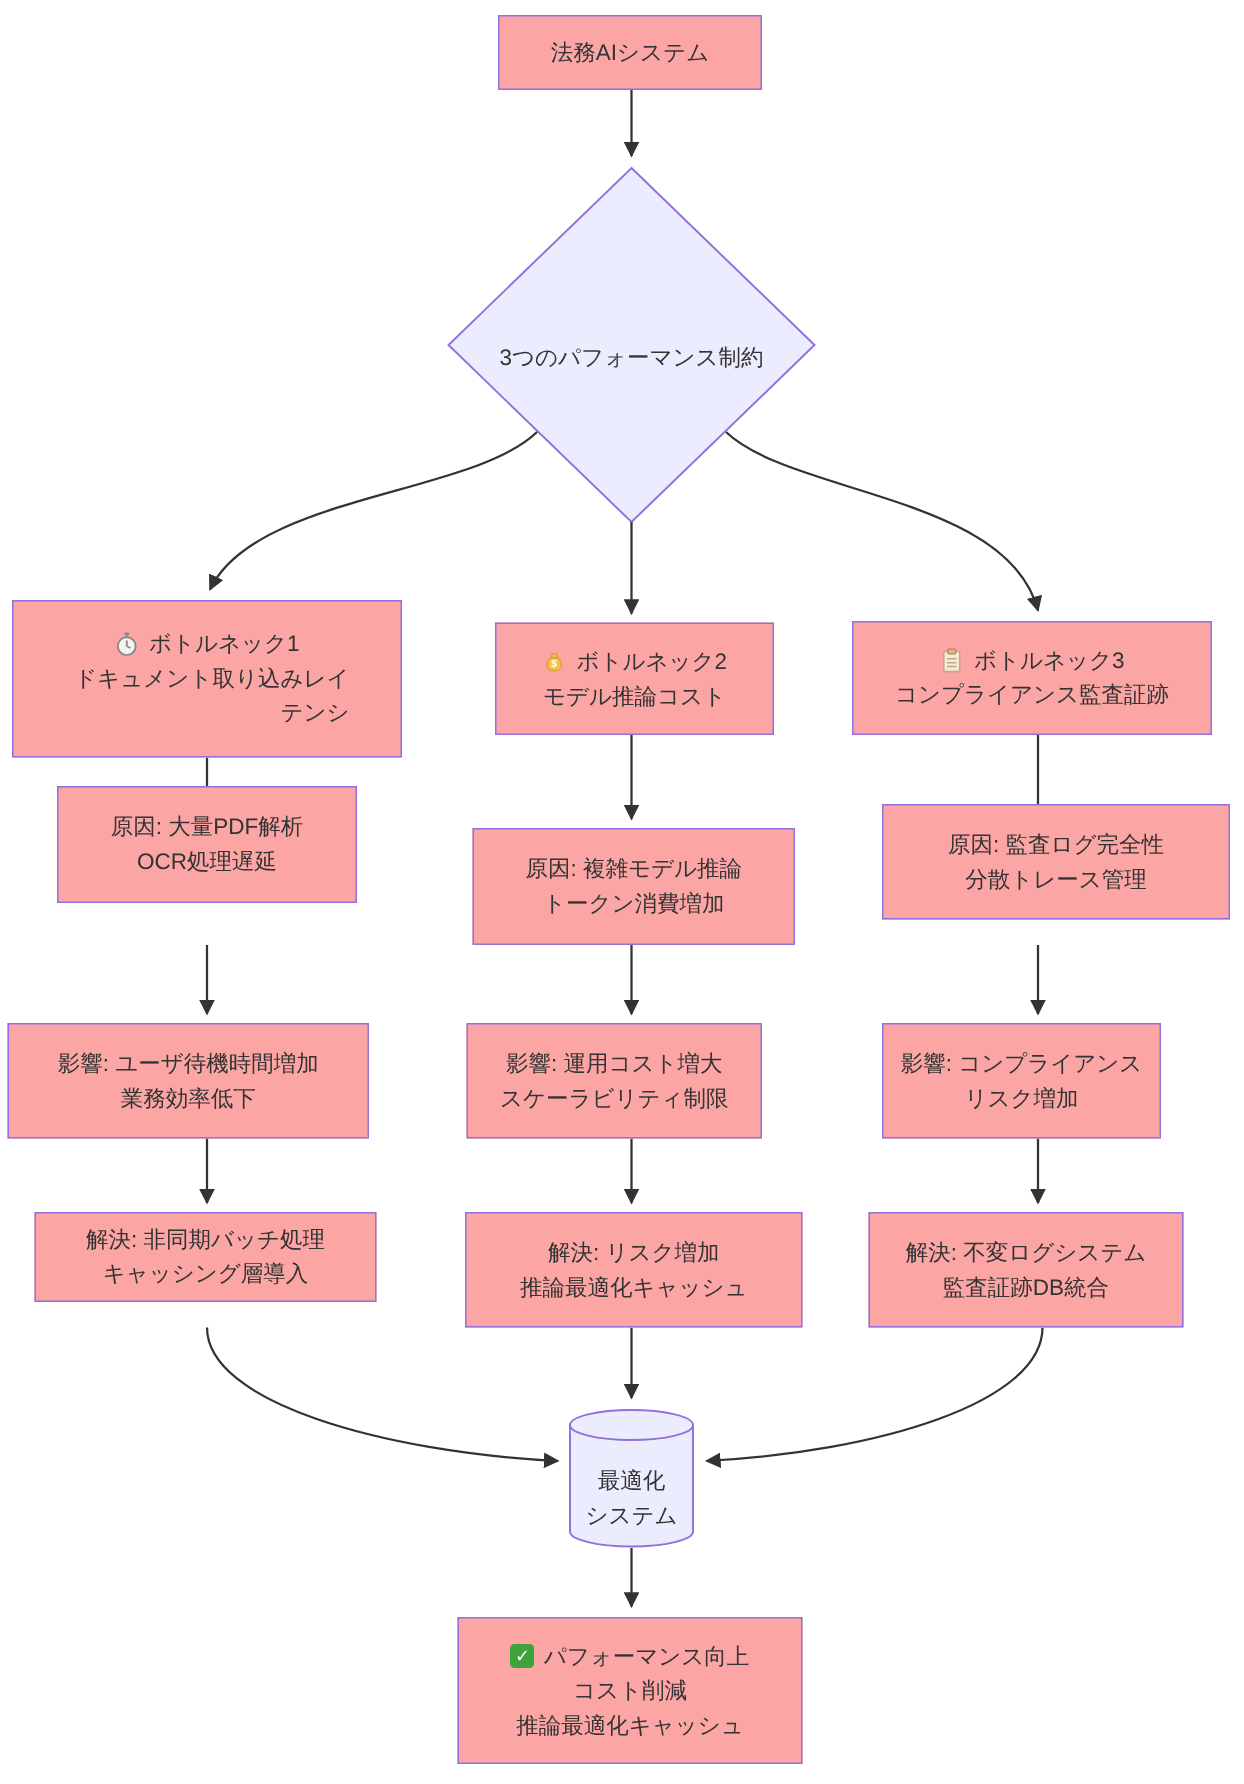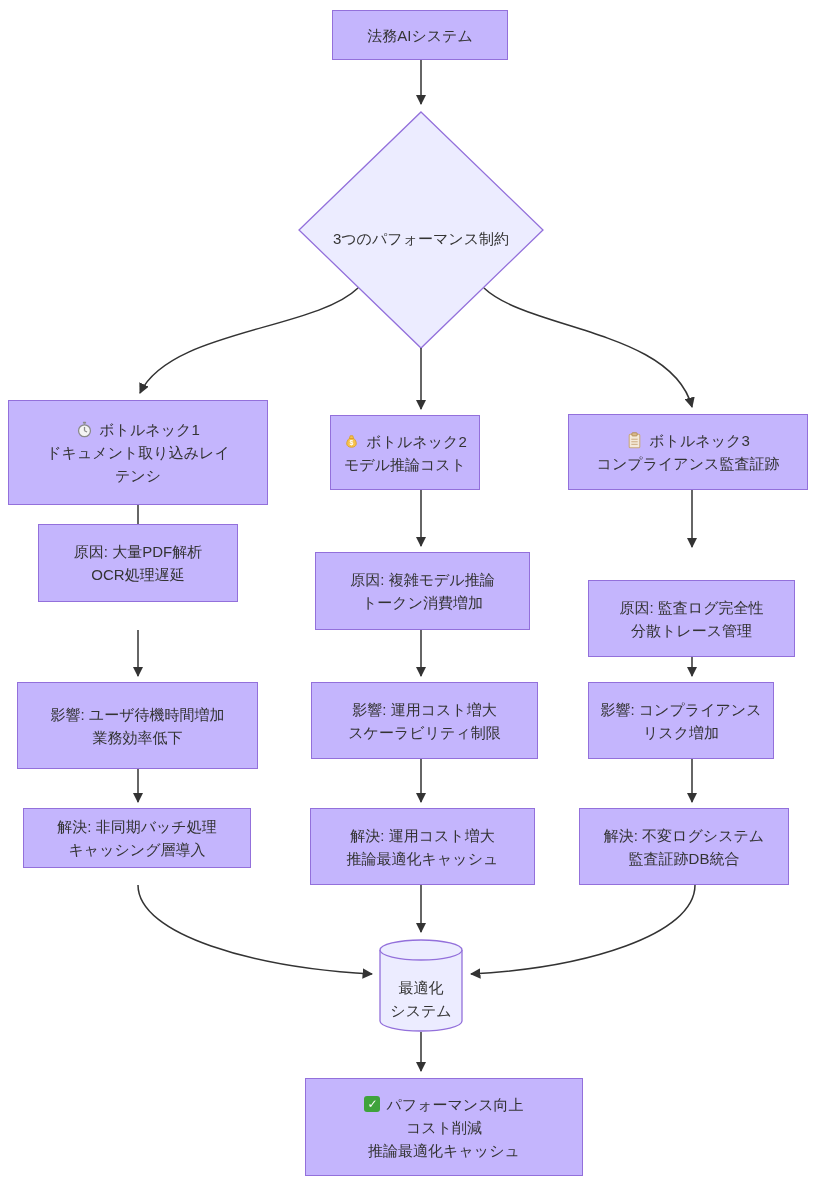--- a/index.html
+++ b/index.html
@@ -10,21 +10,21 @@
   }
   #canvas{position:absolute;inset:0;width:829px;height:1189px;}
   svg.layer{position:absolute;left:0;top:0;width:829px;height:1189px;}
   .edge{fill:none;stroke:#333333;stroke-width:1.5px;}
   .shape{fill:#ECECFF;stroke:#9370DB;stroke-width:1.3px;}
   .node{
     position:absolute;display:flex;flex-direction:column;align-items:center;
     justify-content:center;text-align:center;font-size:15px;line-height:23px;
     color:#333333;box-sizing:border-box;
   }
-  .rect{background:#c4b5fd;border:1px solid #9370DB;}
+  .rect{background:#fca5a5;border:1px solid #9370DB;text-align:right;}
   .plain{background:transparent;border:none;justify-content:flex-end;}
   .line{display:block;}
   .line.with-icon{display:flex;align-items:center;justify-content:center;gap:6px;}
   .wrap-narrow{max-width:190px;}
   .icon{display:inline-flex;width:17px;height:17px;flex:0 0 auto;}
   .icon svg{width:17px;height:17px;}
   .check-icon{
     display:inline-flex;width:16px;height:16px;background:#3FA33C;border-radius:3px;
     color:#ffffff;align-items:center;justify-content:center;
     font-size:12px;font-weight:bold;flex:0 0 auto;
@@ -90,21 +90,21 @@
           <circle cx="8" cy="9.2" r="5.6" fill="#f4f4f4" stroke="#8a8a8a" stroke-width="1.2"></circle>
           <line x1="8" y1="9.2" x2="8" y2="5.6" stroke="#8a8a8a" stroke-width="1.2"></line>
           <line x1="8" y1="9.2" x2="10.4" y2="10.4" stroke="#8a8a8a" stroke-width="1"></line>
         </svg>
       </span>
       <span>ボトルネック1</span>
     </div>
     <div class="line wrap-narrow">ドキュメント取り込みレイテンシ</div>
   </div>
 
-  <div class="node rect" style="left:330px;top:415px;width:150px;height:75px">
+  <div class="node rect" style="left:330px;top:415px;width:186px;height:75px">
     <div class="line with-icon">
       <span class="icon">
         <svg viewBox="0 0 16 16">
           <path d="M6,5.2 L6.8,2.6 L9.2,2.6 L10,5.2 Z" fill="#F7C24B" stroke="#D99E2B" stroke-width="0.8"></path>
           <path d="M5.8,5.2 C2.6,8 2.2,13.4 8,13.4 C13.8,13.4 13.4,8 10.2,5.2 Z" fill="#F7C24B" stroke="#D99E2B" stroke-width="0.8"></path>
           <text x="8" y="11.2" font-size="6.5" text-anchor="middle" fill="#ffffff" font-weight="bold">$</text>
         </svg>
       </span>
       <span>ボトルネック2</span>
     </div>
@@ -128,57 +128,57 @@
   </div>
 
   <div class="node rect" style="left:38px;top:524px;width:200px;height:78px">
     <div class="line">原因: 大量PDF解析</div>
     <div class="line">OCR処理遅延</div>
   </div>
   <div class="node rect" style="left:315px;top:552px;width:215px;height:78px">
     <div class="line">原因: 複雑モデル推論</div>
     <div class="line">トークン消費増加</div>
   </div>
-  <div class="node rect" style="left:588px;top:580px;width:207px;height:77px">
+  <div class="node rect" style="left:588px;top:536px;width:232px;height:77px">
     <div class="line">原因: 監査ログ完全性</div>
     <div class="line">分散トレース管理</div>
   </div>
 
-  <div class="node rect" style="left:17px;top:682px;width:241px;height:87px">
+  <div class="node rect" style="left:5px;top:682px;width:241px;height:77px">
     <div class="line">影響: ユーザ待機時間増加</div>
     <div class="line">業務効率低下</div>
   </div>
-  <div class="node rect" style="left:311px;top:682px;width:227px;height:77px">
+  <div class="node rect" style="left:311px;top:682px;width:197px;height:77px">
     <div class="line">影響: 運用コスト増大</div>
     <div class="line">スケーラビリティ制限</div>
   </div>
   <div class="node rect" style="left:588px;top:682px;width:186px;height:77px">
     <div class="line">影響: コンプライアンス</div>
     <div class="line">リスク増加</div>
   </div>
 
   <div class="node rect" style="left:23px;top:808px;width:228px;height:60px">
     <div class="line">解決: 非同期バッチ処理</div>
     <div class="line">キャッシング層導入</div>
   </div>
   <div class="node rect" style="left:310px;top:808px;width:225px;height:77px">
-    <div class="line">解決: 運用コスト増大</div>
+    <div class="line">解決: リスク増加</div>
     <div class="line">推論最適化キャッシュ</div>
   </div>
   <div class="node rect" style="left:579px;top:808px;width:210px;height:77px">
     <div class="line">解決: 不変ログシステム</div>
     <div class="line">監査証跡DB統合</div>
   </div>
 
   <div class="node plain" style="left:381px;top:962px;width:80px;height:60px">
     <div class="line">最適化</div>
     <div class="line">システム</div>
   </div>
 
-  <div class="node rect" style="left:305px;top:1078px;width:278px;height:98px">
+  <div class="node rect" style="left:305px;top:1078px;width:230px;height:98px">
     <div class="line with-icon">
       <span class="check-icon"></span>
       <span>パフォーマンス向上</span>
     </div>
     <div class="line">コスト削減</div>
     <div class="line">推論最適化キャッシュ</div>
   </div>
 
 </div>
 

